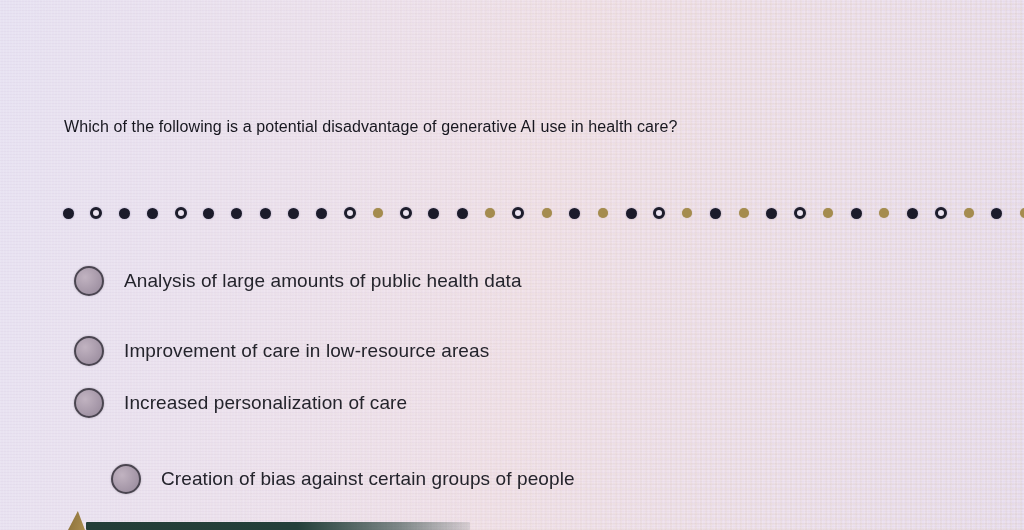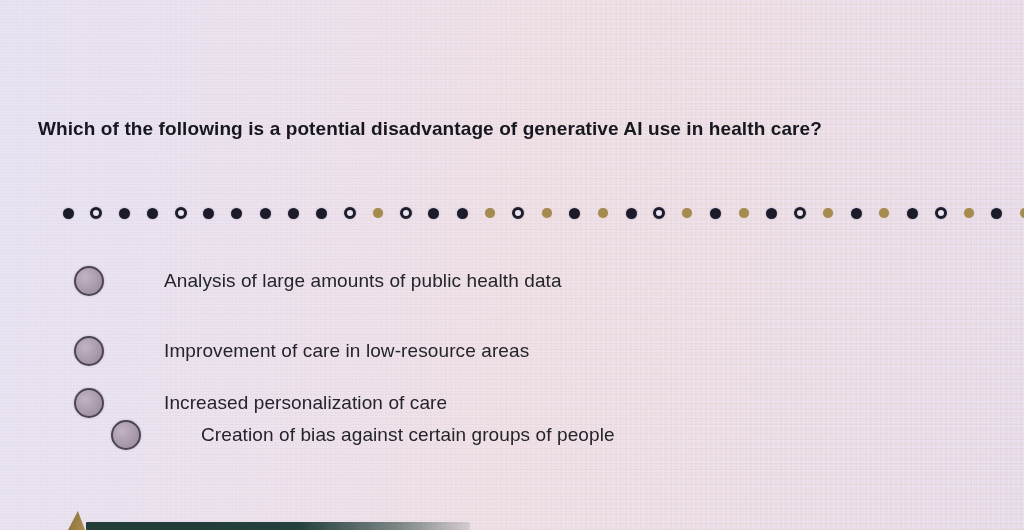--- a/index.html
+++ b/index.html
@@ -18,30 +18,30 @@
   .moire {
     position: absolute; inset: 0; z-index: 0; pointer-events: none;
     background:
       repeating-linear-gradient(90deg, rgba(205,175,95,0.07) 0 2px, rgba(0,0,0,0) 2px 5px),
       repeating-linear-gradient(0deg, rgba(205,175,95,0.06) 0 2px, rgba(0,0,0,0) 2px 5px);
     -webkit-mask-image: linear-gradient(90deg, rgba(0,0,0,0) 0%, rgba(0,0,0,0.35) 40%, #000 72%);
     mask-image: linear-gradient(90deg, rgba(0,0,0,0) 0%, rgba(0,0,0,0.35) 40%, #000 72%);
   }
   .question {
     position: absolute; z-index: 1;
-    left: 38px; top: 116px; width: 880px;
-    font-size: 19px; font-weight: 700; line-height: 1.35;
+    left: 64px; top: 116px; width: 880px;
+    font-size: 16px; font-weight: 400; line-height: 1.35;
     color: #17171f; letter-spacing: 0.1px;
   }
   .dots { position: absolute; z-index: 1; left: 0; top: 0; width: 1024px; height: 530px; pointer-events: none; }
   .dot { position: absolute; border-radius: 50%; box-sizing: border-box; pointer-events: auto; cursor: pointer; }
   .dot.filled { width: 11px; height: 11px; box-shadow: 0 0 2px rgba(50,50,110,0.35); }
   .dot.olive  { width: 10px; height: 10px; box-shadow: 0 0 1px rgba(120,100,40,0.4); }
   .dot.ring   { width: 12px; height: 12px; border-style: solid; border-width: 3px; background: #ece4f0; box-shadow: 0 0 2px rgba(50,50,110,0.3); }
-  .option-row { position: absolute; z-index: 1; left: 74px; display: flex; align-items: center; height: 30px; cursor: pointer; gap: 40px; }
+  .option-row { position: absolute; z-index: 1; left: 74px; display: flex; align-items: center; height: 30px; cursor: pointer; }
   .radio {
     width: 30px; height: 30px; border-radius: 50%; box-sizing: border-box;
     border: 2px solid #4a4550; flex: 0 0 auto;
     background: radial-gradient(circle at 35% 35%, #c1b3c1, #a294a5 70%, #948999);
     box-shadow: 0 0 2px rgba(60,50,70,0.35);
   }
   .option-label {
     margin-left: 20px; font-size: 19px; color: #24242c;
     letter-spacing: 0.1px; line-height: 30px; white-space: nowrap;
   }
@@ -105,20 +105,20 @@
     <span class="option-label">Analysis of large amounts of public health data</span>
   </div>
   <div class="option-row" id="opt-row-1" style="top: 328px; margin-top: 8px;">
     <span class="radio"></span>
     <span class="option-label">Improvement of care in low-resource areas</span>
   </div>
   <div class="option-row" id="opt-row-2" style="top: 388px;">
     <span class="radio"></span>
     <span class="option-label">Increased personalization of care</span>
   </div>
-  <div class="option-row" id="opt-row-3" style="top: 420px; padding-left: 37px;">
+  <div class="option-row" id="opt-row-3" style="top: 464px; padding-left: 37px;">
     <span class="radio"></span>
     <span class="option-label">Creation of bias against certain groups of people</span>
   </div>
 
   <div class="bottom-bar" style="background: linear-gradient(90deg, rgb(35, 61, 56) 0%, rgb(36, 64, 58) 55%, rgba(36, 64, 58, 0.55) 82%, rgba(36, 64, 58, 0.12) 100%);"></div>
   <div class="pen-mark" style="background: linear-gradient(105deg, rgb(138, 112, 56), rgb(171, 141, 80));"></div>
 </div>
 
 </body></html>

